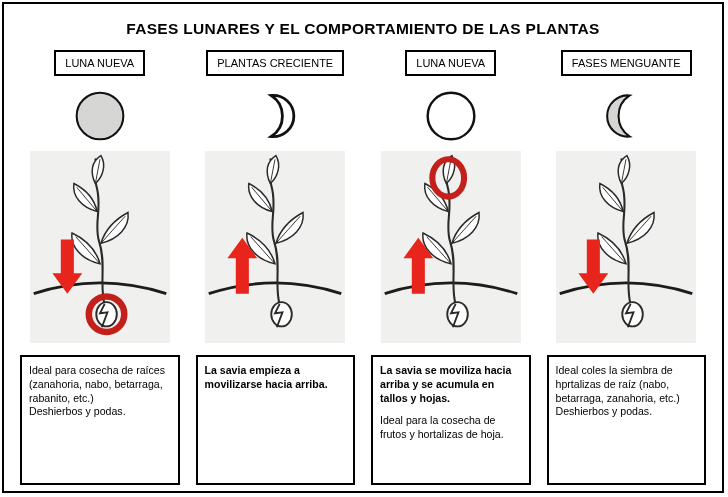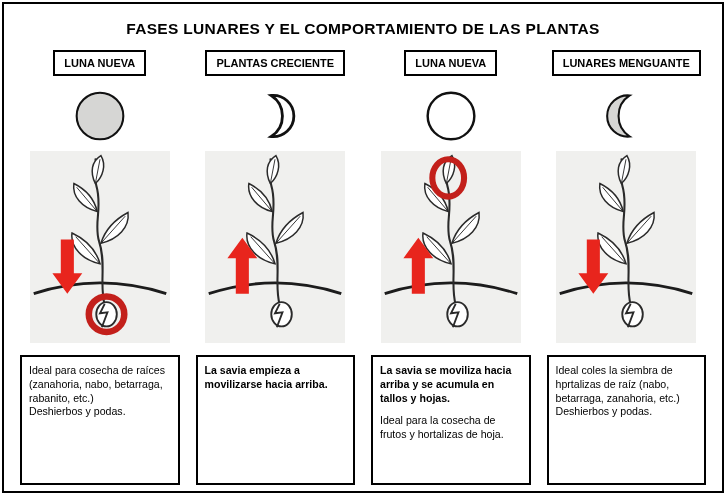--- a/index.html
+++ b/index.html
@@ -27,21 +27,21 @@
     display: grid;
     grid-template-columns: repeat(4, 1fr);
     column-gap: 16px;
     height: calc(100% - 40px);
   }
   .col { display: flex; flex-direction: column; align-items: center; }
   .phase-box {
     border: 2px solid #000;
     background: #fff;
     padding: 5px 9px;
-    font-weight: bold;
+    font-weight: normal;
     font-size: 11px;
     white-space: nowrap;
   }
   .moon {
     height: 62px; margin: 9px 0 4px;
     display: flex; align-items: center; justify-content: center;
   }
   .plant-panel {
     width: 140px; height: 192px;
     background: #f0f0ee;
@@ -144,21 +144,21 @@
           <polygon points="40,90 56,112 47,112 47,150 33,150 33,112 24,112" fill="#e8251d"></polygon>
         </svg>
       </div>
       <div class="textbox">
         <p class="bold">La savia se moviliza hacia arriba y se acumula en tallos y hojas.</p>
         <p>Ideal para la cosecha de frutos y hortalizas de hoja.</p>
       </div>
     </div>
 
     <div class="col">
-      <div class="phase-box">LUNARES MENGUANTE</div>
+      <div class="phase-box">FASES MENGUANTE</div>
       <div class="moon">
         <svg width="56" height="56" viewBox="0 0 60 60">
           <path d="M34 8 A 22.1 22.1 0 1 0 34 52 A 26.2 26.2 0 0 1 34 8 Z" stroke="#111" stroke-width="2.2" fill="#d6d6d4"></path>
         </svg>
       </div>
       <div class="plant-panel">
         <svg viewBox="0 0 150 200">
           <use href="#plant-sym"></use>
           <polygon points="33,92 47,92 47,128 56,128 40,150 24,128 33,128" fill="#e8251d"></polygon>
         </svg>

